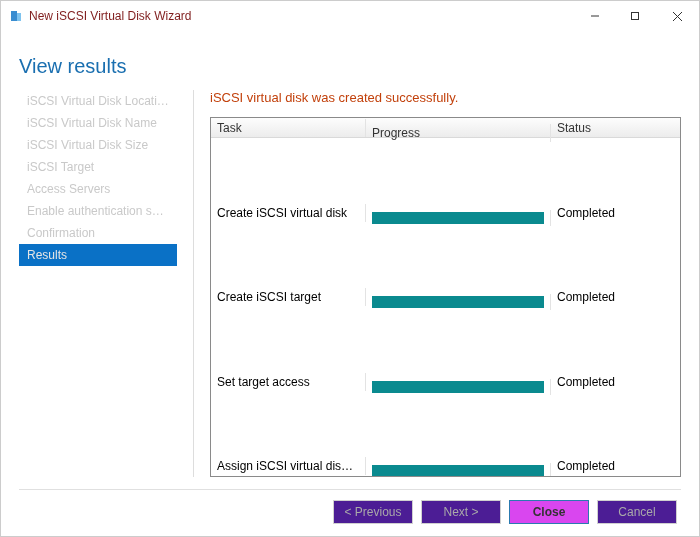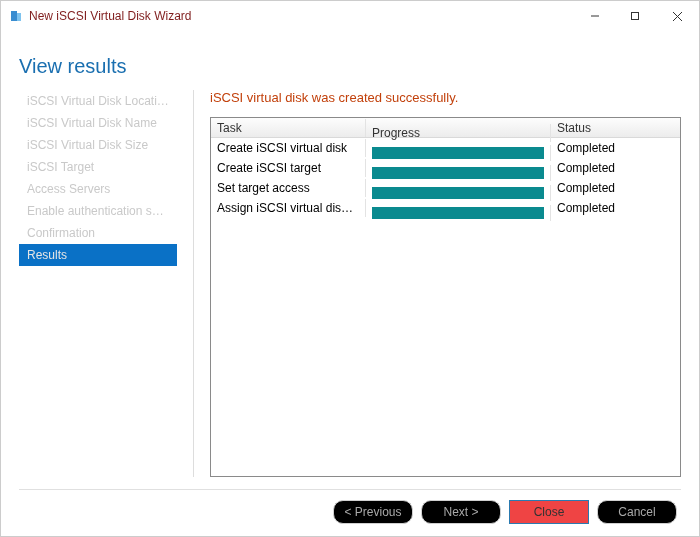--- a/index.html
+++ b/index.html
@@ -18,38 +18,38 @@
   .main-area { flex: 1; display: flex; gap: 16px; }
 
   .sidebar { width: 158px; }
   .sidebar-item { font-size: 12px; color: #c9c9c9; padding: 4px 8px; white-space: nowrap; overflow: hidden; text-overflow: ellipsis; }
   .sidebar-item.active { background: #0a71c6; color: #e5e5e5; }
   .sep { width: 1px; background: #ddd; }
 
   .detail { flex: 1; display: flex; flex-direction: column; }
   .success-msg { font-size: 13px; color: #c2410c; margin-bottom: 12px; }
 
-  .tasks-frame { border: 1px solid #8a8a8a; flex: 1; display: flex; flex-direction: column; overflow: hidden; }
+  .tasks-frame { border: 1px solid #8a8a8a; flex: 1; display: flex; flex-direction: column; overflow: hidden; justify-content: space-between; }
   .tasks-header, .tasks-row { display: flex; align-items: center; font-size: 12px; }
   .tasks-header { height: 20px; background: linear-gradient(#fdfdfd, #ececec); border-bottom: 1px solid #d9d9d9; color: #333; }
   .col { padding: 2px 6px; white-space: nowrap; overflow: hidden; text-overflow: ellipsis; }
   .col-task { width: 155px; border-right: 1px solid #e3e3e3; }
   .col-progress { width: 185px; border-right: 1px solid #e3e3e3; margin-top: 10px; }
   .col-status { flex: 1; }
   .tasks-header .col { font-weight: 400; }
 
   .tasks-row { height: 20px; }
   .progress-bar { height: 12px; width: 100%; background: #0a8a8f; }
 
   .divider-h { height: 1px; background: #e0e0e0; margin: 12px 0 10px 0; }
 
   .button-row { display: flex; justify-content: flex-end; gap: 8px; padding-bottom: 12px; padding-right: 4px; }
   .btn { min-width: 80px; height: 24px; font-size: 12px; background: #f3f3f3; border: 1px solid #b8b8b8; color: #333; cursor: pointer; }
-  .btn:disabled, .btn[aria-disabled="true"] { color: #a9a9a9; border-color: #d0d0d0; background: #000000; border-radius: 10px; }
-  .btn.default { border: 1px solid #2a7ab0; background: #ef4444; }
+  .btn:disabled, .btn[aria-disabled="true"] { color: #a9a9a9; border-color: #d0d0d0; background: #4c1d95; }
+  .btn.default { border: 1px solid #2a7ab0; background: #d946ef; font-weight: bold; }
 </style>
 </head>
 <body>
 
 <div class="titlebar">
   <span class="app-icon">
     <svg width="14" height="14" viewBox="0 0 14 14">
       <rect x="2" y="2" width="6" height="10" fill="#3a8dd0"></rect>
       <rect x="8" y="4" width="4" height="8" fill="#7fc3ee"></rect>
     </svg>

